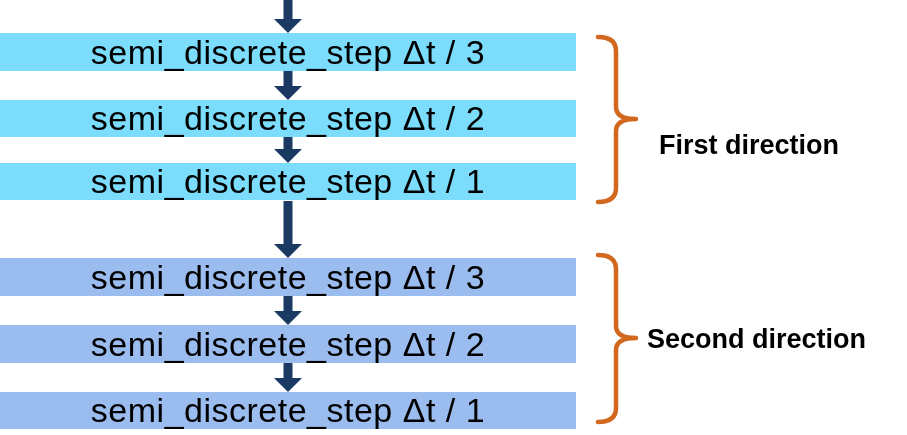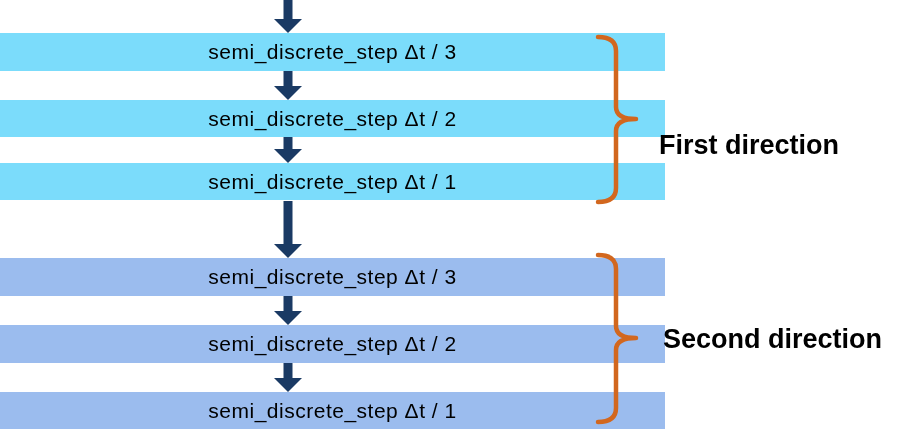--- a/index.html
+++ b/index.html
@@ -11,25 +11,25 @@
   .stage {
     position: relative;
     width: 907px;
     height: 435px;
     background: #ffffff;
     overflow: hidden;
   }
   .bar {
     position: absolute;
     left: 0;
-    width: 665px;
+    width: 576px;
     display: flex;
     align-items: center;
     justify-content: center;
-    font-size: 21px;
+    font-size: 34px;
     letter-spacing: 0.5px;
     color: var(--bar-text, #000000);
     white-space: nowrap;
   }
   .bar-g1 { background: var(--group1-bar, #7BDCFB); }
   .bar-g2 { background: var(--group2-bar, #9BBCEE); }
   .arrow {
     position: absolute;
     left: 274px;
     color: var(--arrow, #1A3A64);
@@ -43,21 +43,21 @@
   }
   .dir-label {
     position: absolute;
     font-size: 27px;
     font-weight: bold;
     color: var(--label-text, #000000);
     line-height: 30px;
     white-space: nowrap;
   }
   .dir-label.first  { left: 659px; top: 102px; margin-top: 28px; }
-  .dir-label.second { left: 647px; top: 324px; margin-left: 16px; }
+  .dir-label.second { left: 647px; top: 324px; }
 </style>
 </head>
 <body>
 
 <div class="stage">
 
   <svg class="arrow" style="top:0px" width="28" height="33" viewBox="0 0 28 33">
     <rect x="9.5" y="0" width="9" height="21" fill="currentColor"></rect>
     <polygon points="0,19 28,19 14,33" fill="currentColor"></polygon>
   </svg>

